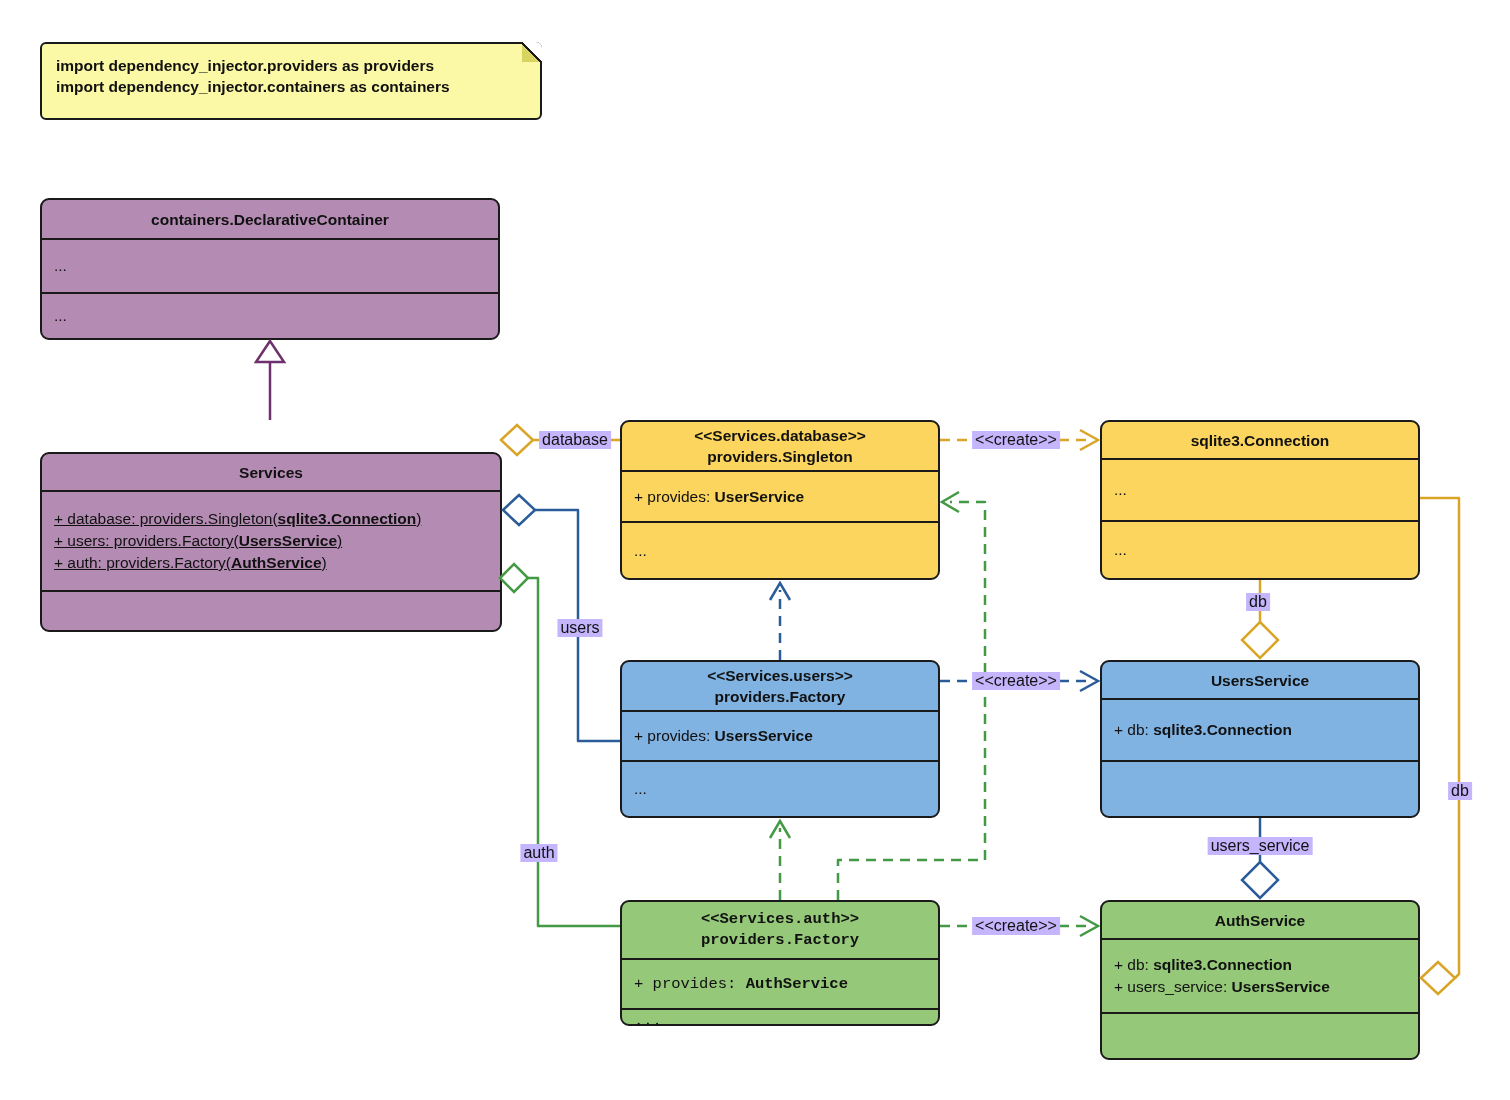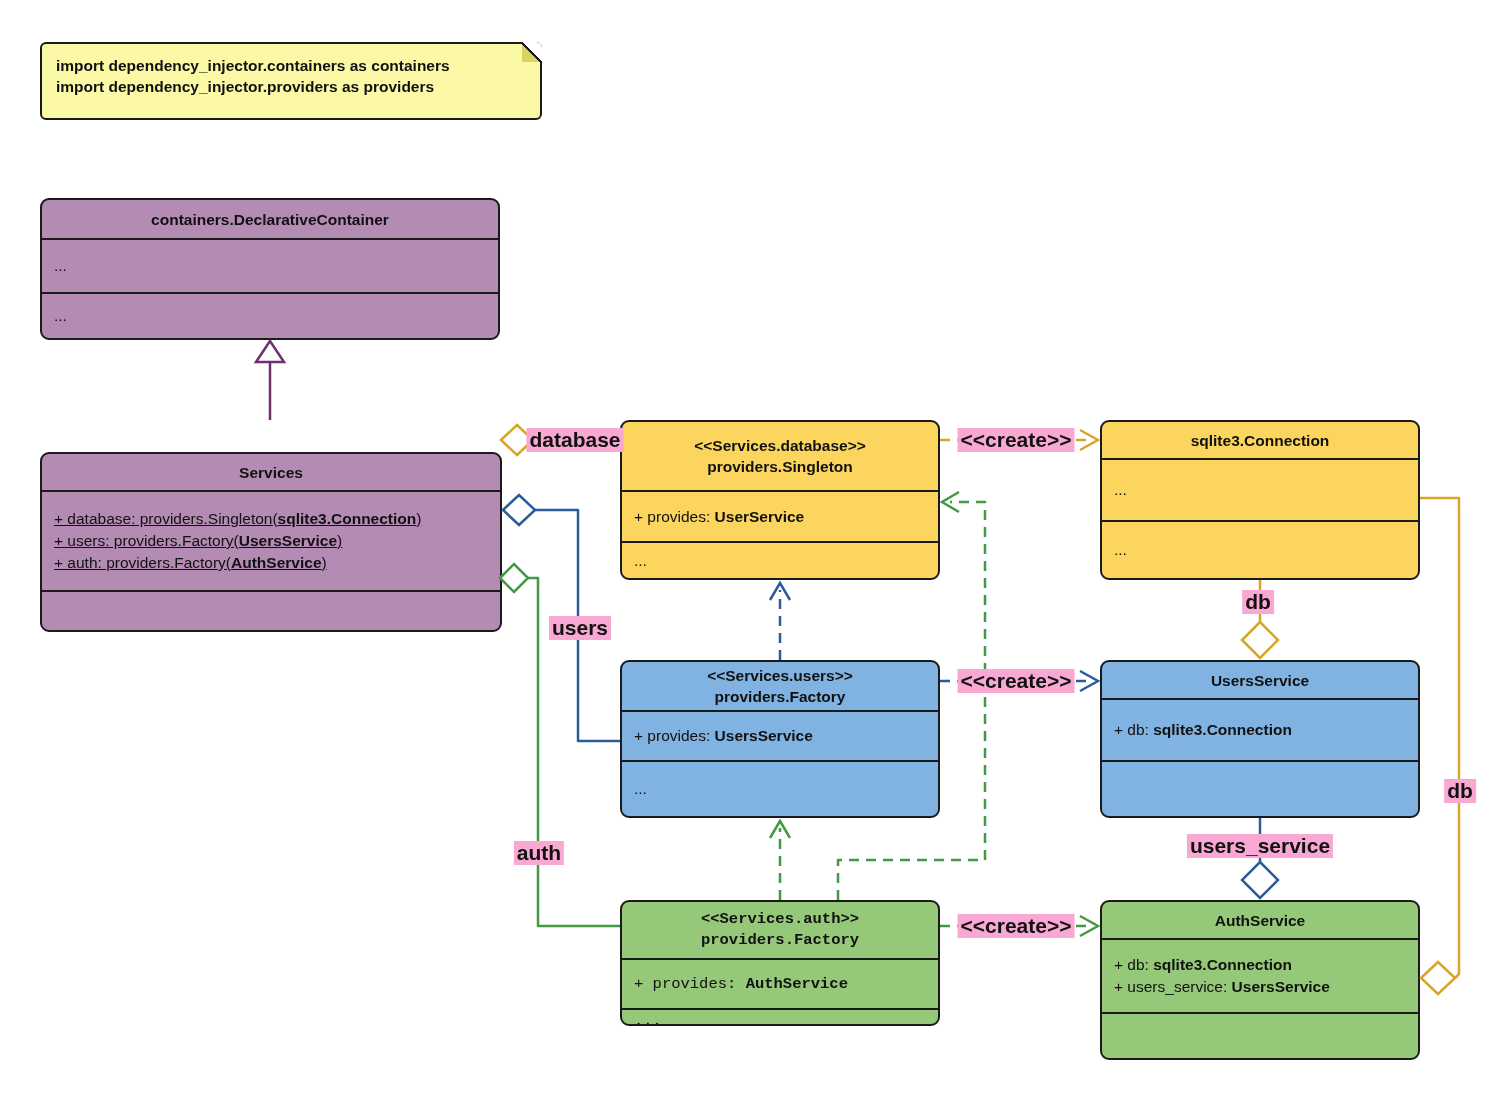--- a/index.html
+++ b/index.html
@@ -37,36 +37,35 @@
     border-top:2px solid #1a1a1a; flex:0 0 auto;
     display:flex; flex-direction:column; justify-content:center;
     padding-left:12px; padding-right:8px; line-height:22px;
   }
   .uml-row.grow { flex:1 1 auto; }
   .attr-line { text-decoration:underline; }
   .b { font-weight:bold; }
   
   .edge-label {
     position:absolute; transform:translate(-50%,-50%);
-    background:#f9a8d4; padding:0 3px; font-size:21px; white-space:nowrap;
+    background:#c4b5fd; padding:0 3px; font-size:16px; white-space:nowrap;
     z-index:30;
-    font-weight:bold;
   }
   #wires { position:absolute; left:0; top:0; z-index:20; pointer-events:none; }
   .uml-box, .uml-note { z-index:10; }
 </style>
 </head>
 <body>
 
 <div id="canvas">
 
   <div class="uml-note">
     <div class="fold"></div>
+    <div>import dependency_injector.providers as providers</div>
     <div>import dependency_injector.containers as containers</div>
-    <div>import dependency_injector.providers as providers</div>
   </div>
 
   <div class="uml-box fill-purple" style="left:40px;top:198px;width:460px;height:142px;">
     <div class="uml-title" style="height:38px;">containers.DeclarativeContainer</div>
     <div class="uml-row" style="height:52px;">
       <div>...</div>
     </div>
     <div class="uml-row grow">
       <div>...</div>
     </div>
@@ -76,21 +75,21 @@
     <div class="uml-title" style="height:36px;">Services</div>
     <div class="uml-row" style="height:98px;">
       <div class="attr-line"><span>+ database: providers.Singleton(</span><span class="b">sqlite3.Connection</span><span>)</span></div>
       <div class="attr-line"><span>+ users: providers.Factory(</span><span class="b">UsersService</span><span>)</span></div>
       <div class="attr-line"><span>+ auth: providers.Factory(</span><span class="b">AuthService</span><span>)</span></div>
     </div>
     <div class="uml-row grow"></div>
   </div>
 
   <div class="uml-box fill-yellow" style="left:620px;top:420px;width:320px;height:160px;">
-    <div class="uml-title" style="height:68px;">
+    <div class="uml-title" style="height:48px;">
       <div>&lt;&lt;Services.database&gt;&gt;</div>
       <div>providers.Singleton</div>
     </div>
     <div class="uml-row" style="height:49px;">
       <div><span>+ provides: </span><span class="b">UserService</span></div>
     </div>
     <div class="uml-row grow">
       <div>...</div>
     </div>
   </div>

